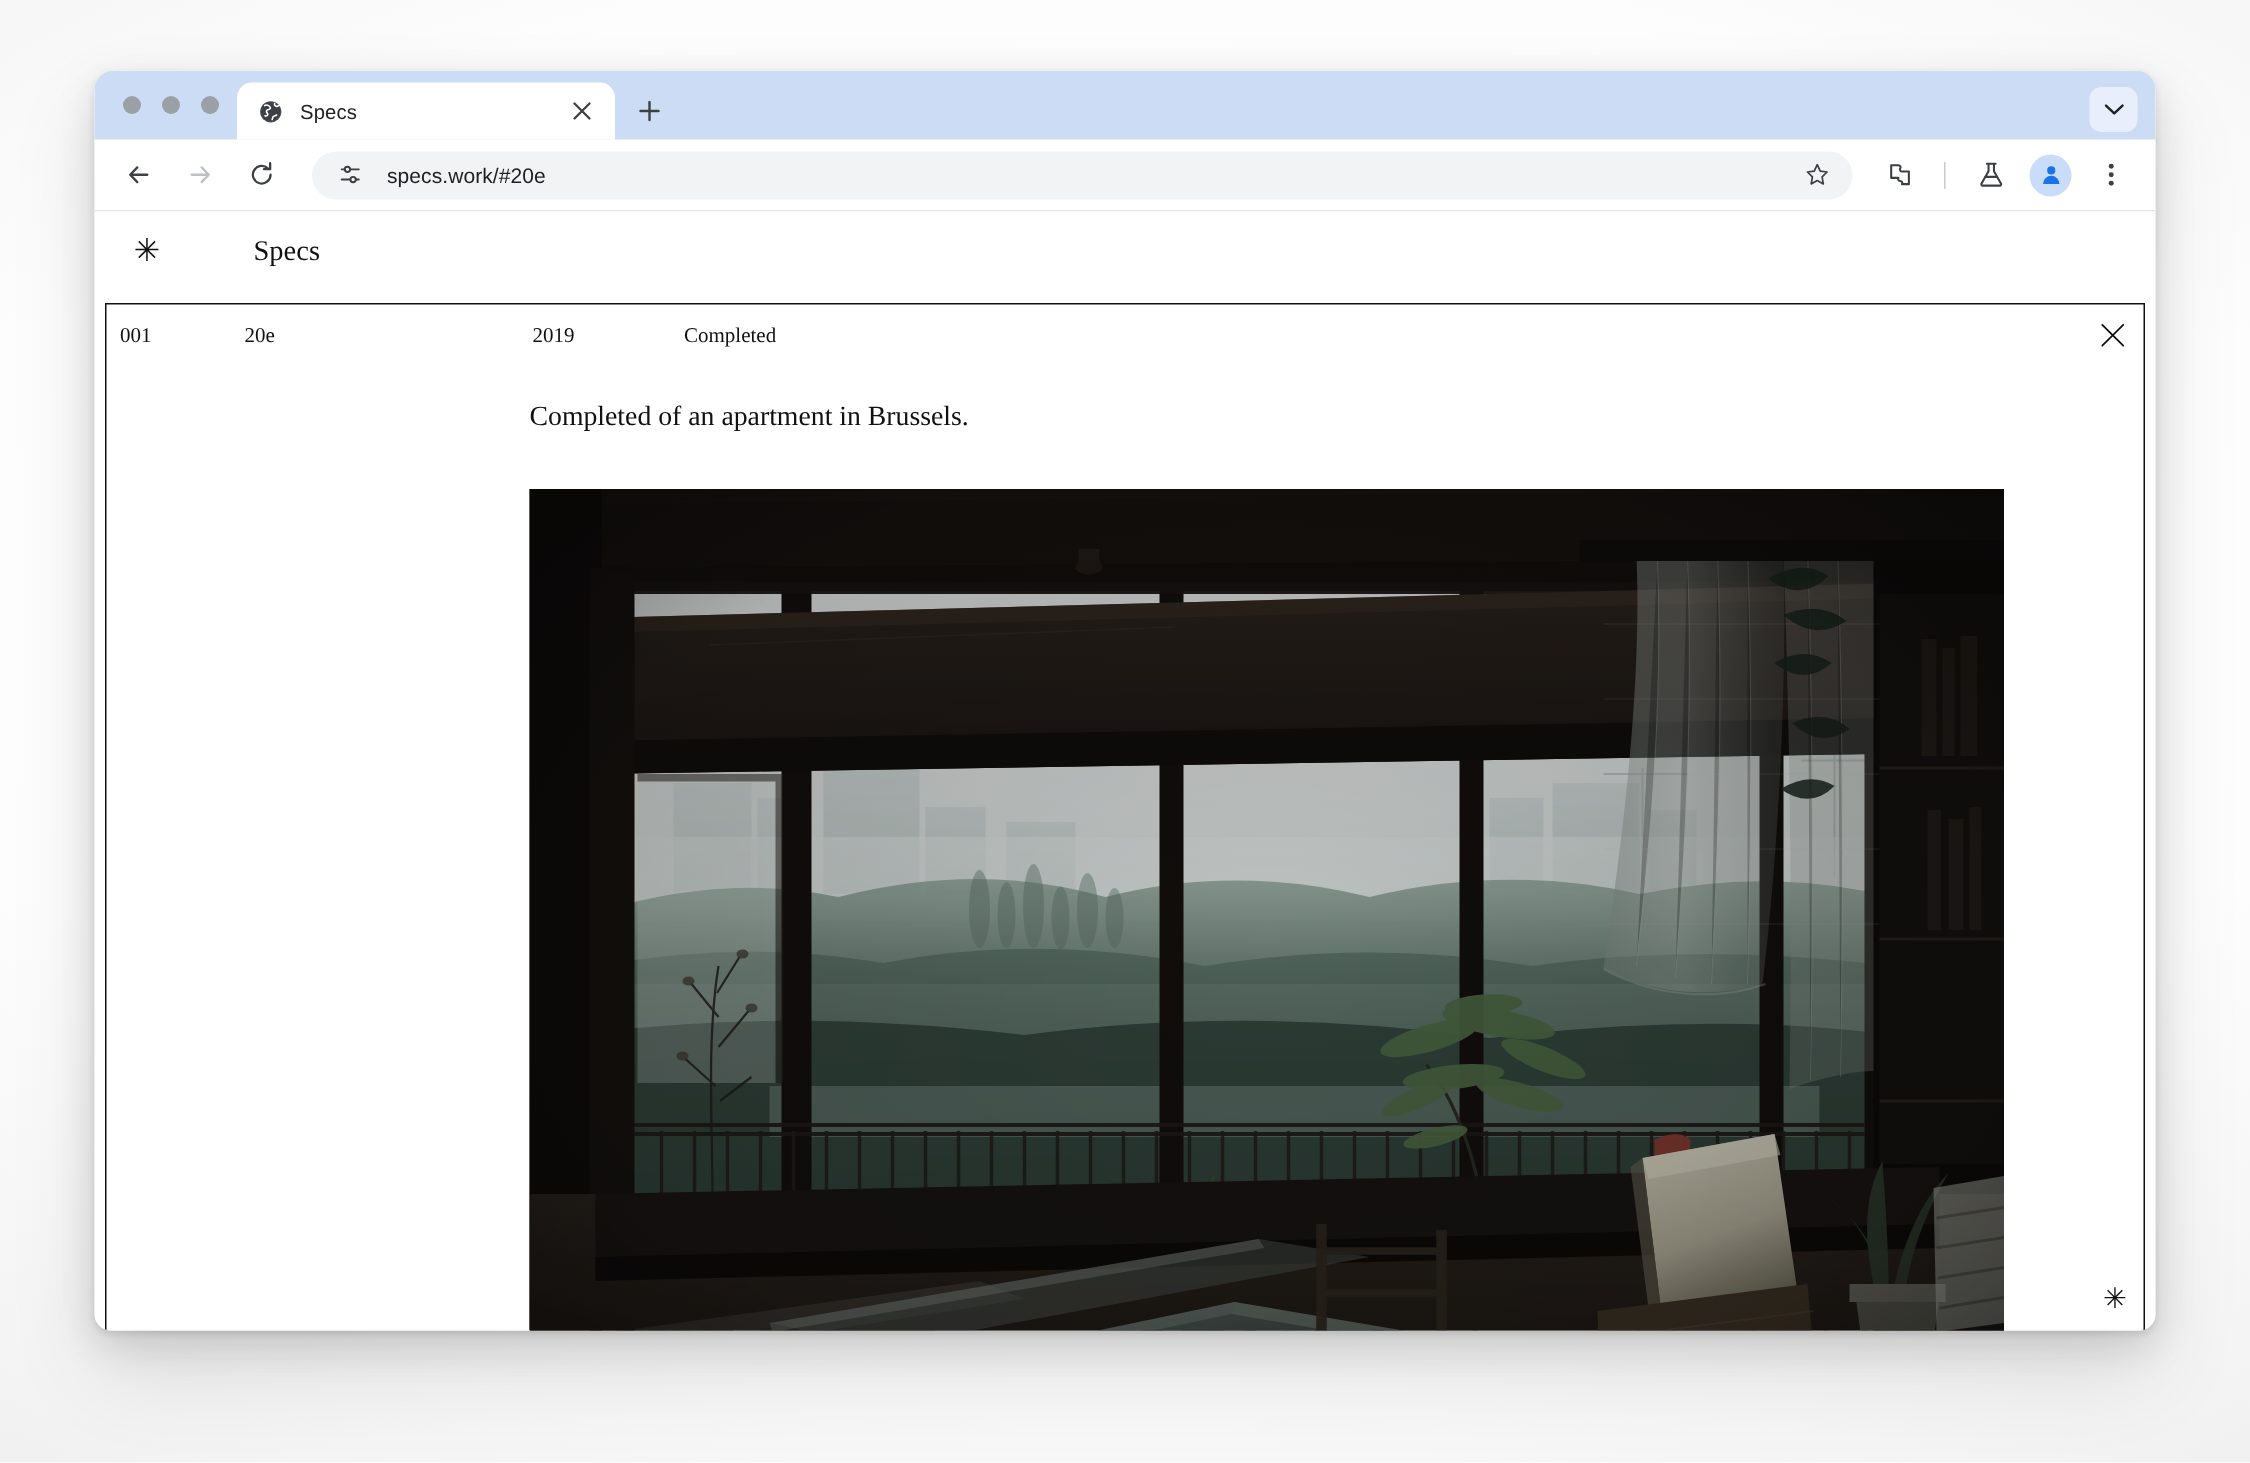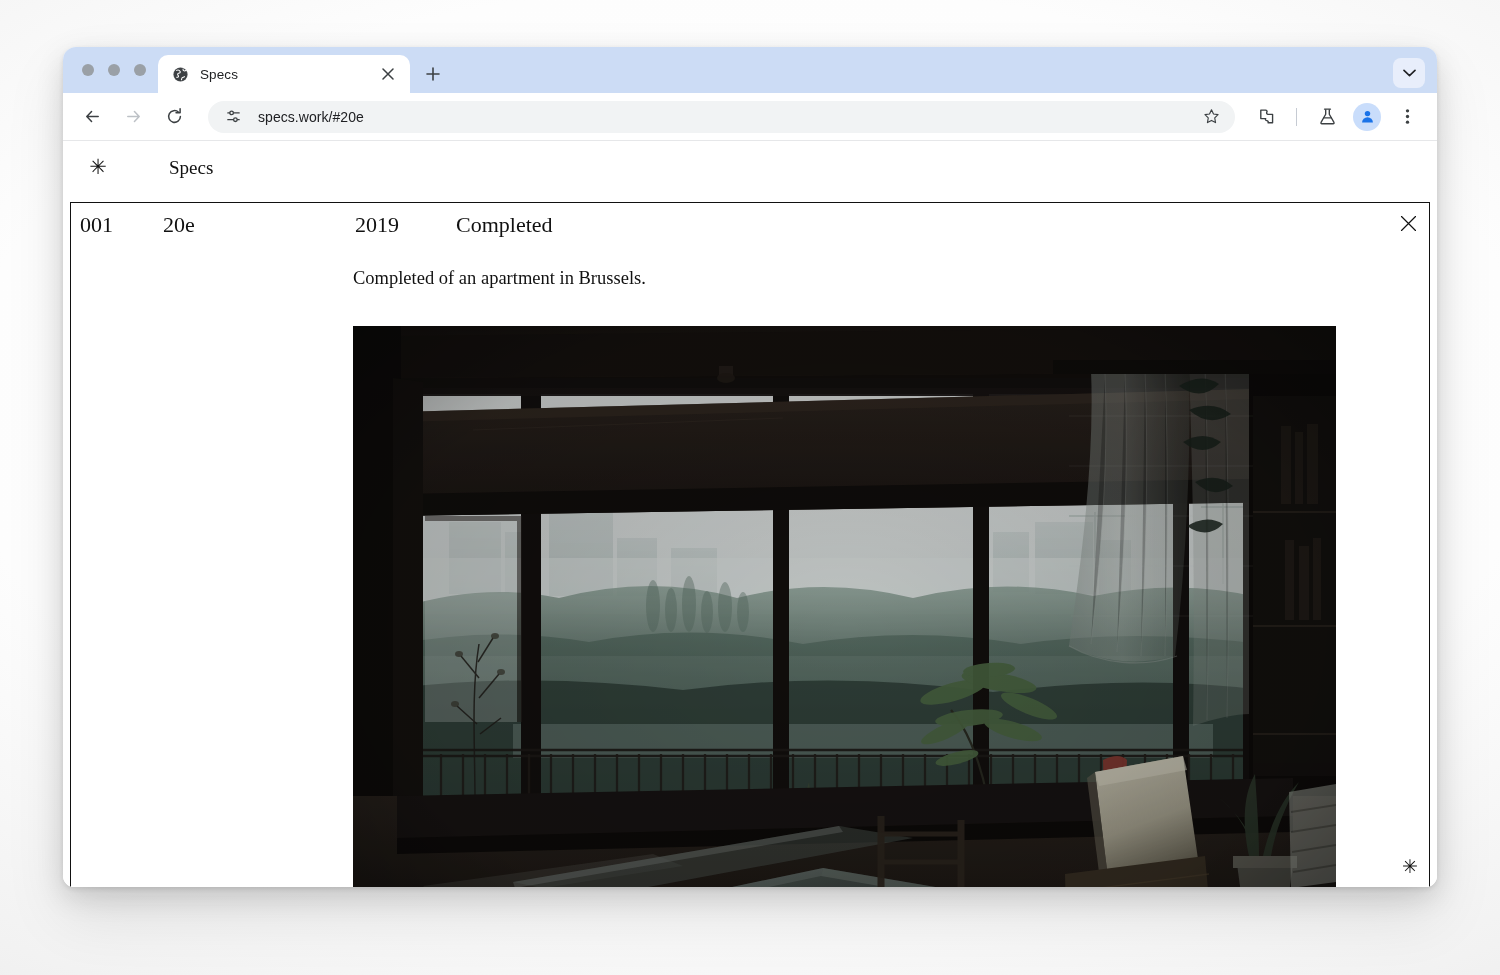--- a/index.html
+++ b/index.html
@@ -252,21 +252,21 @@
     border: 1.4px solid #111;
     background: #fff;
     overflow: hidden;
   }
 
   .meta-row {
     position: relative;
     height: 38px;
     display: flex;
     align-items: center;
-    font-size: 22px;
+    font-size: 14px;
     color: #111;
     padding-top: 6px;
   }
   .meta-cell { position: absolute; white-space: nowrap; }
   .meta-index   { left: 9px; }
   .meta-code    { left: 92px; }
   .meta-year    { left: 284px; }
   .meta-status  { left: 385px; text-align: center; }
 
   .panel-close {

